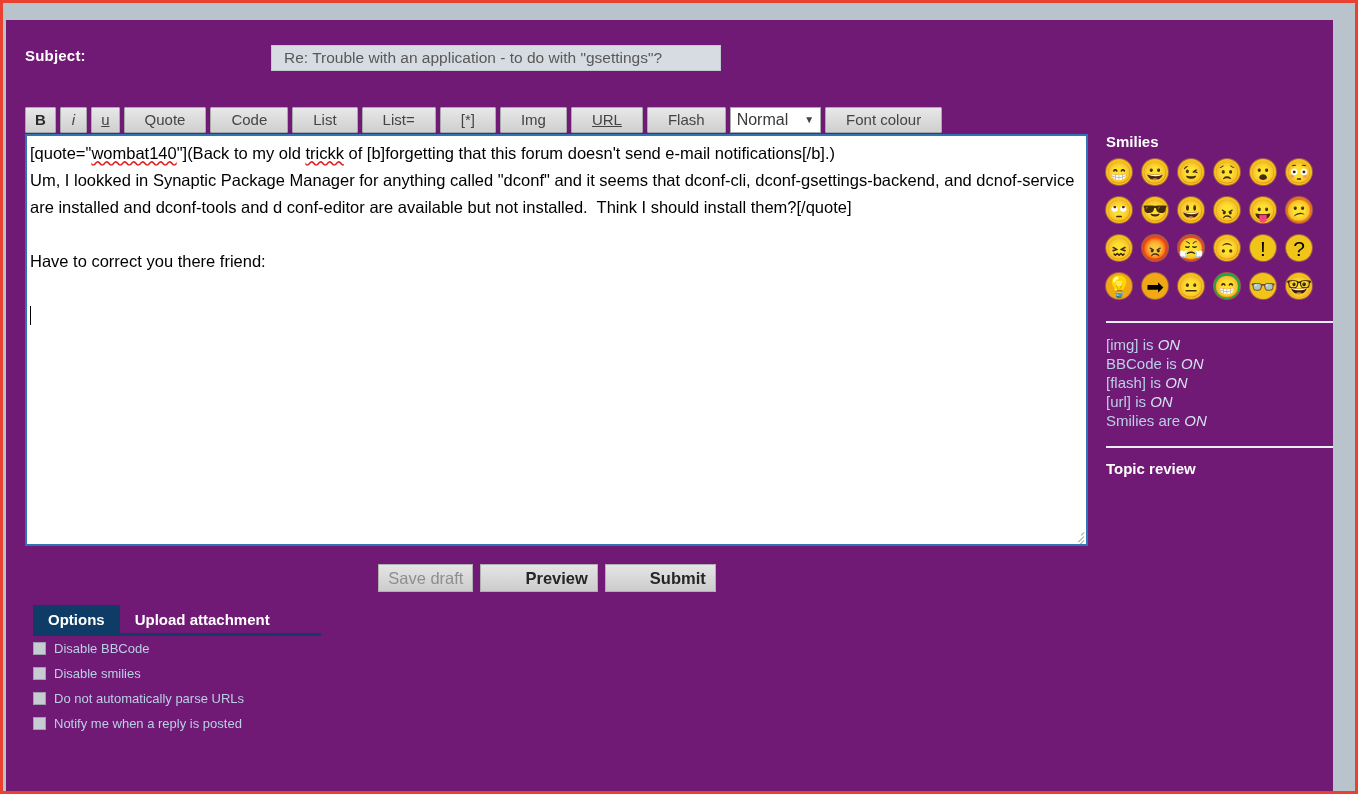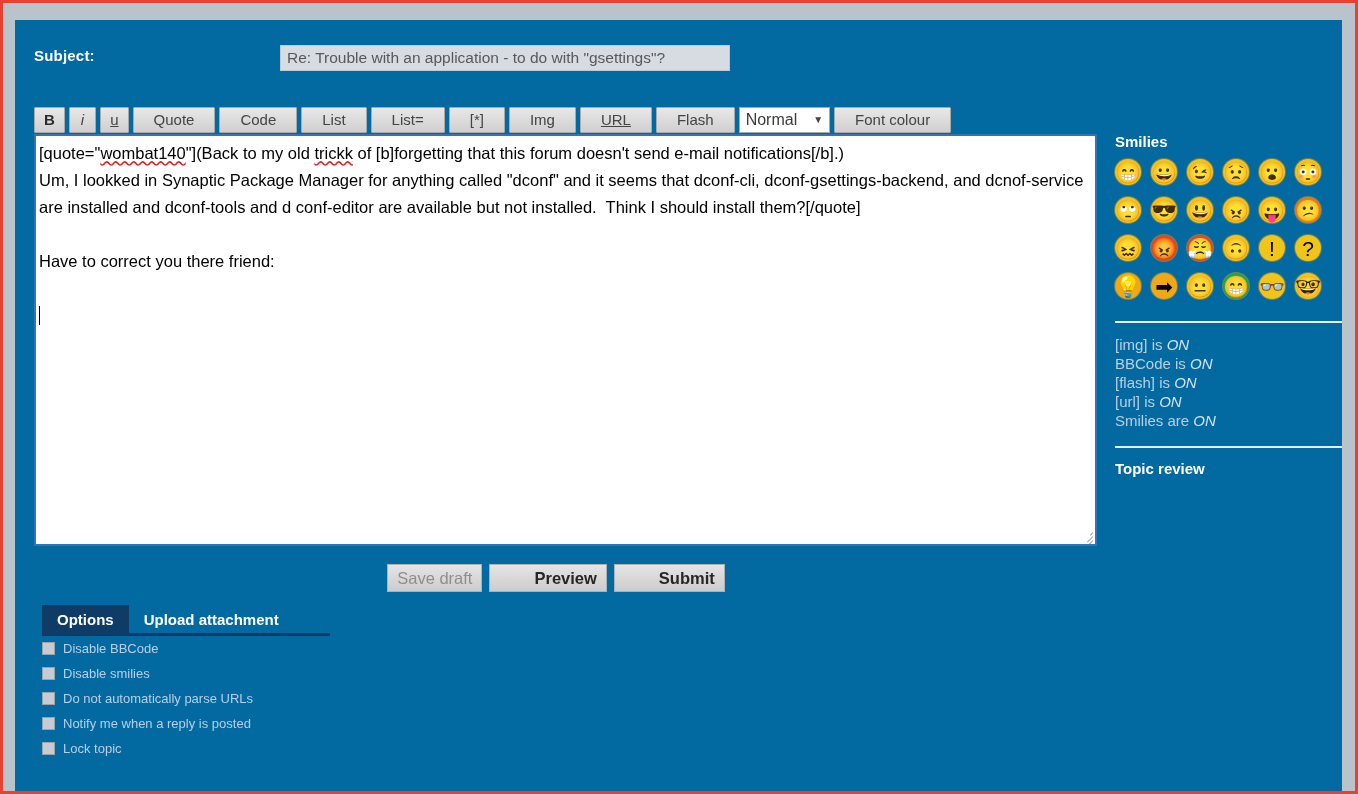--- a/index.html
+++ b/index.html
@@ -26,25 +26,25 @@
   }
   #top-strip {
     position: absolute;
     left: 0; top: 0;
     width: 100%;
     height: 17px;
     background: #b9c3cc;
   }
   #page-body {
     position: absolute;
-    left: 12px;
+    left: 3px;
     top: 17px;
     width: 1327px;
     height: 771px;
-    background: #0369a1;
+    background: #701a75;
     overflow: hidden;
   }
 
   
   #subject-row {
     position: absolute;
     left: 0; top: 0;
     width: 100%;
     height: 72px;
   }
@@ -62,21 +62,21 @@
     left: 265px;
     top: 25px;
     width: 450px;
     height: 26px;
     box-sizing: border-box;
     background: #d6dce2;
     border: 1px solid #c0c8d0;
     color: #585858;
     font-family: "Liberation Sans", sans-serif;
     font-size: 15.5px;
-    padding: 0 6px;
+    padding: 0 12px;
     line-height: 24px;
     outline: none;
   }
 
   
   #toolbar {
     position: absolute;
     left: 19px;
     top: 86px;
     height: 28px;
@@ -377,24 +377,20 @@
         <span class="checkbox"></span>
         <span class="opt-label">Disable smilies</span>
       </div>
       <div class="opt-row">
         <span class="checkbox"></span>
         <span class="opt-label">Do not automatically parse URLs</span>
       </div>
       <div class="opt-row">
         <span class="checkbox"></span>
         <span class="opt-label">Notify me when a reply is posted</span>
-      </div>
-      <div class="opt-row">
-        <span class="checkbox"></span>
-        <span class="opt-label">Lock topic</span>
       </div>
     </div>
 
     <div id="side-panel">
       <div class="side-title">Smilies</div>
       <div id="smilies-grid">
           <div class="smiley" style="background: rgb(240, 196, 25);">😁</div>
           <div class="smiley" style="background: rgb(240, 196, 25);">😀</div>
           <div class="smiley" style="background: rgb(240, 196, 25);">😉</div>
           <div class="smiley" style="background: rgb(240, 196, 25);">😟</div>

